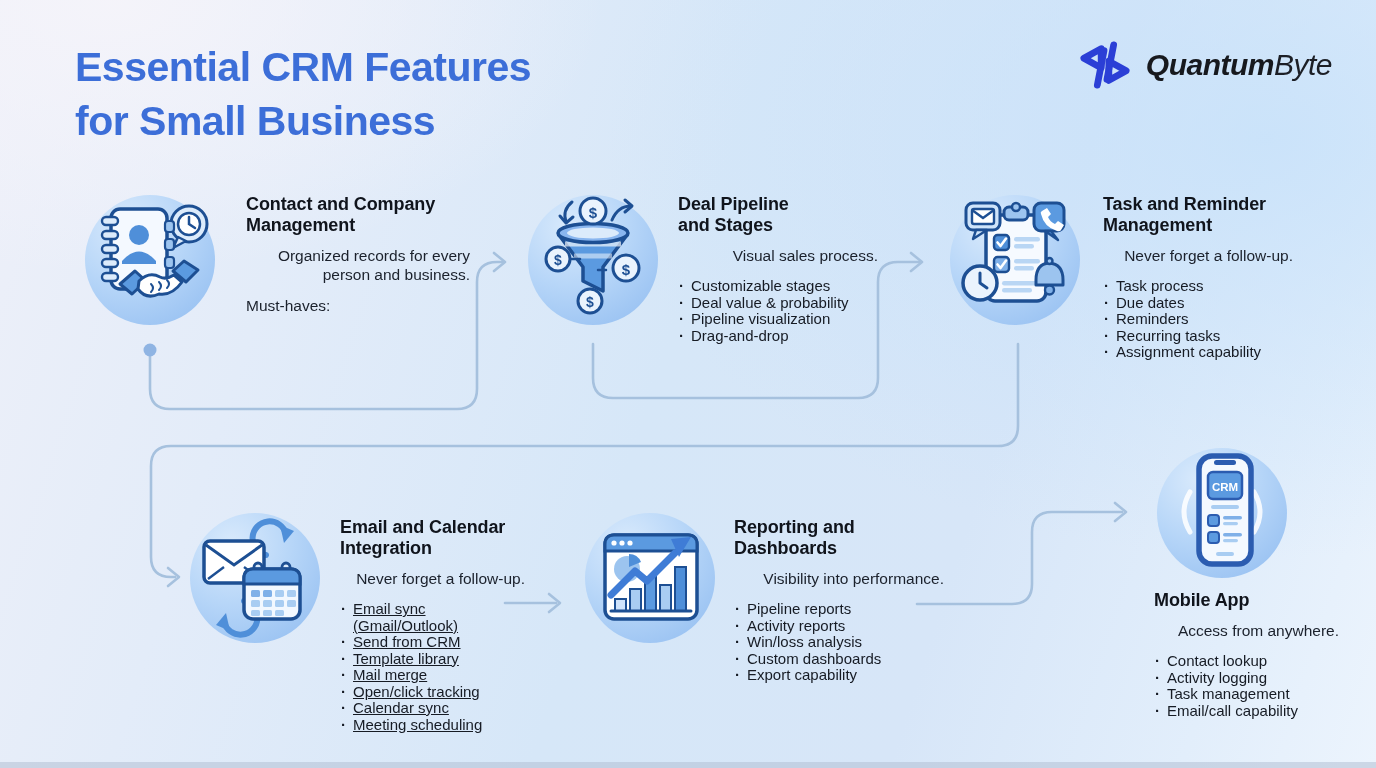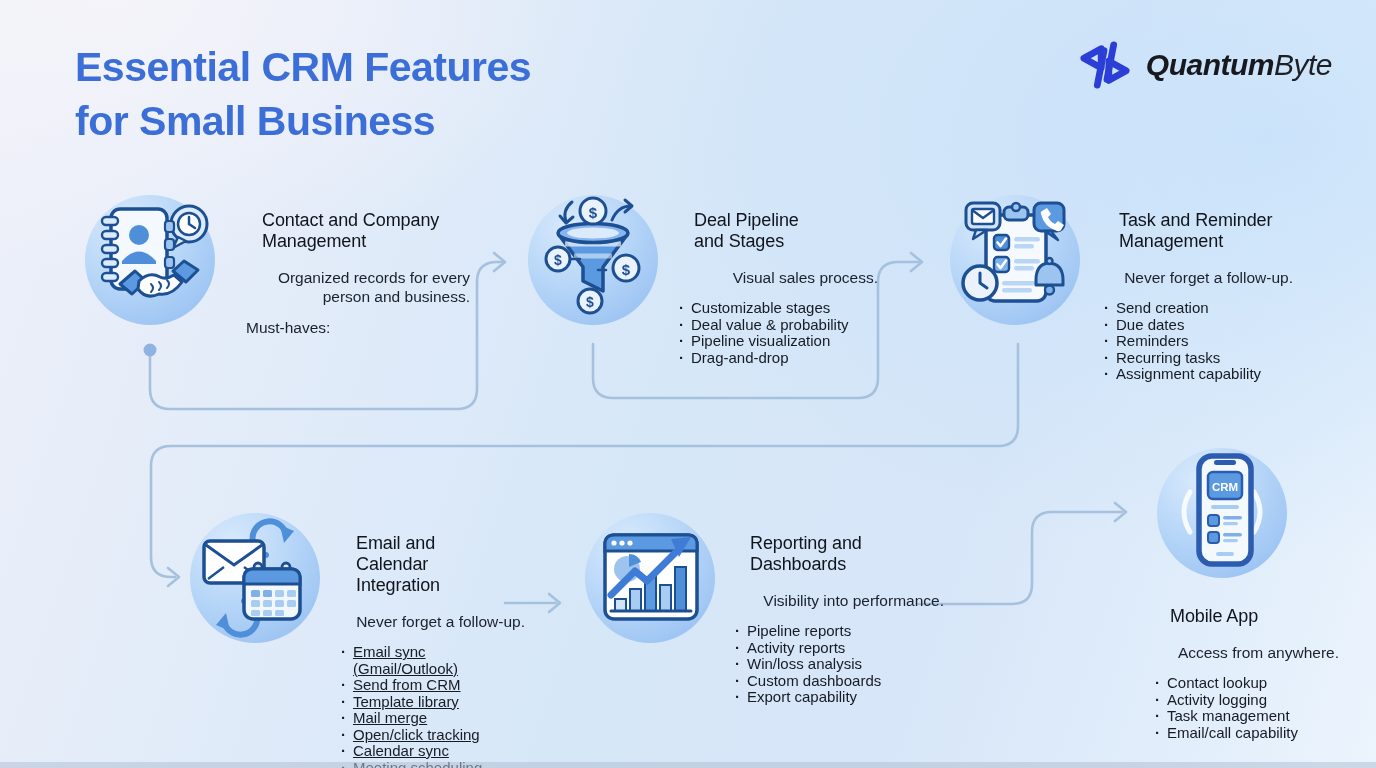--- a/index.html
+++ b/index.html
@@ -18,21 +18,21 @@
   .page-title span{display:block;}
   .brand{position:absolute;right:44px;top:40px;display:flex;align-items:center;gap:10px;}
   .brand-text{font-style:italic;font-size:30px;color:#17191e;letter-spacing:-.5px;white-space:nowrap;}
   .brand-text .b1{font-weight:800;}
   .brand-text .b2{font-weight:400;color:#1c1f26;}
   
   .icon-circle{position:absolute;width:130px;height:130px;border-radius:50%;
     background:radial-gradient(circle at 32% 24%, #d9eafc 0%, #b7d6f8 45%, #8fbbf0 100%);}
   .icon-circle svg{position:absolute;left:0;top:0;overflow:visible;}
   .content{position:absolute;color:#161b24;}
-  .sec-title{margin:16px;font-size:18px;line-height:21px;font-weight:400;color:#10141c;letter-spacing:-.1px;}
+  .sec-title{margin:0;font-size:18px;line-height:21px;font-weight:700;color:#10141c;letter-spacing:-.1px;}
   .sec-title span{display:block;}
   .desc{margin:10px 0 0 0;font-size:15.5px;line-height:19px;color:#1b212c;text-align:right;}
   .intro{margin:13px 0 16px 0;font-size:15.5px;line-height:17px;color:#1b212c;}
   ul.bullets{list-style:none;margin:13px 0 0 0;padding:0;}
   ul.bullets.tight{margin-top:0;}
   li.bullet{position:relative;padding-left:13px;font-size:15px;line-height:16.5px;color:#161b24;}
   li.bullet::before{content:"·";position:absolute;left:1px;top:0;font-weight:700;}
   .connectors{position:absolute;left:0;top:0;}
 </style>
 </head>
@@ -178,21 +178,21 @@
       <circle cx="99.5" cy="95" r="4.5" fill="#7fb0e8" stroke="#1d4f93" stroke-width="2.4"></circle>
     </svg>
   </div>
   <div class="content" style="left:1103px;top:194px;width:190px;">
     <h2 class="sec-title">
       <span>Task and Reminder</span>
       <span>Management</span>
     </h2>
     <p class="desc">Never forget a follow-up.</p>
     <ul class="bullets">
-        <li class="bullet">Send creation</li>
+        <li class="bullet">Task process</li>
         <li class="bullet">Due dates</li>
         <li class="bullet">Reminders</li>
         <li class="bullet">Recurring tasks</li>
         <li class="bullet">Assignment capability</li>
       </ul>
   </div>
 
   <div class="icon-circle" style="left:190px;top:513px;">
     <svg width="130" height="130" viewBox="0 0 130 130">
       <path d="M76 42 A17 17 0 1 1 96 21" fill="none" stroke="#4f8fd9" stroke-width="6" stroke-linecap="round"></path>

